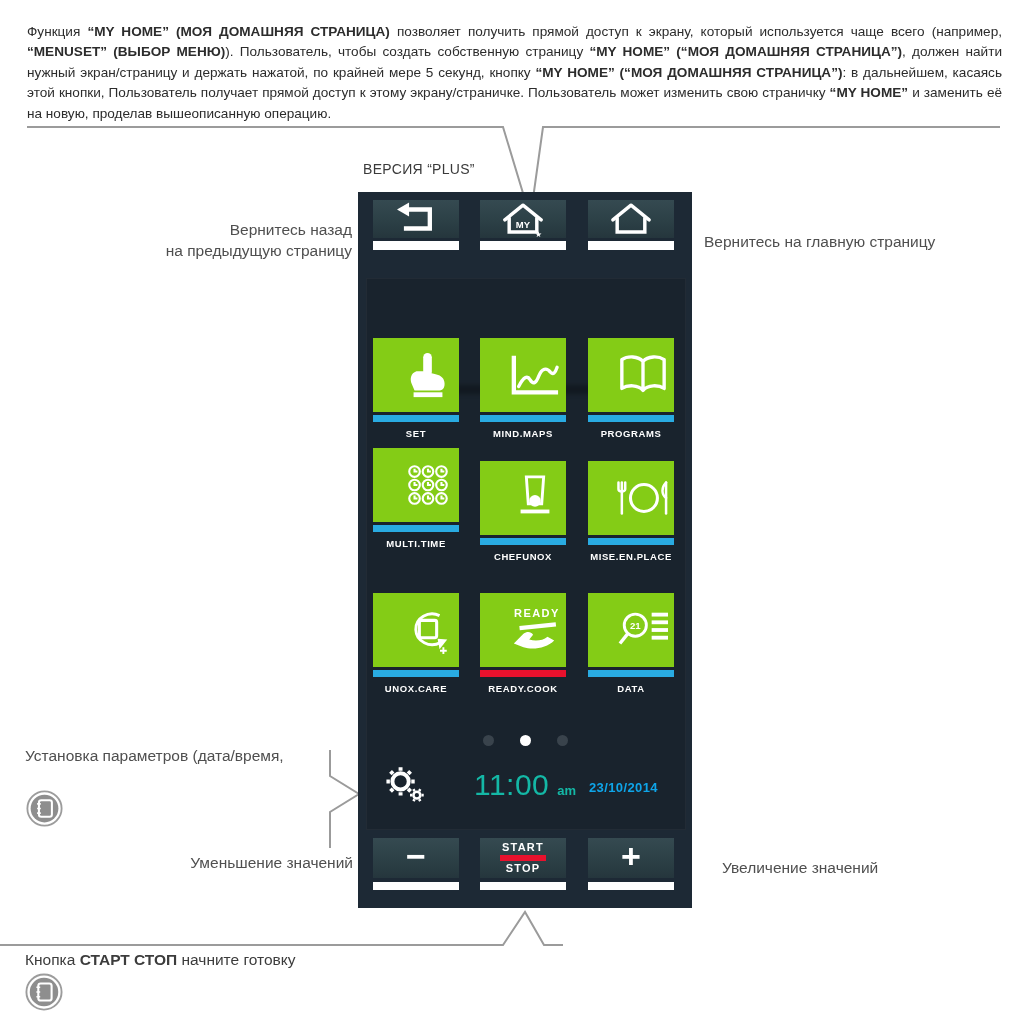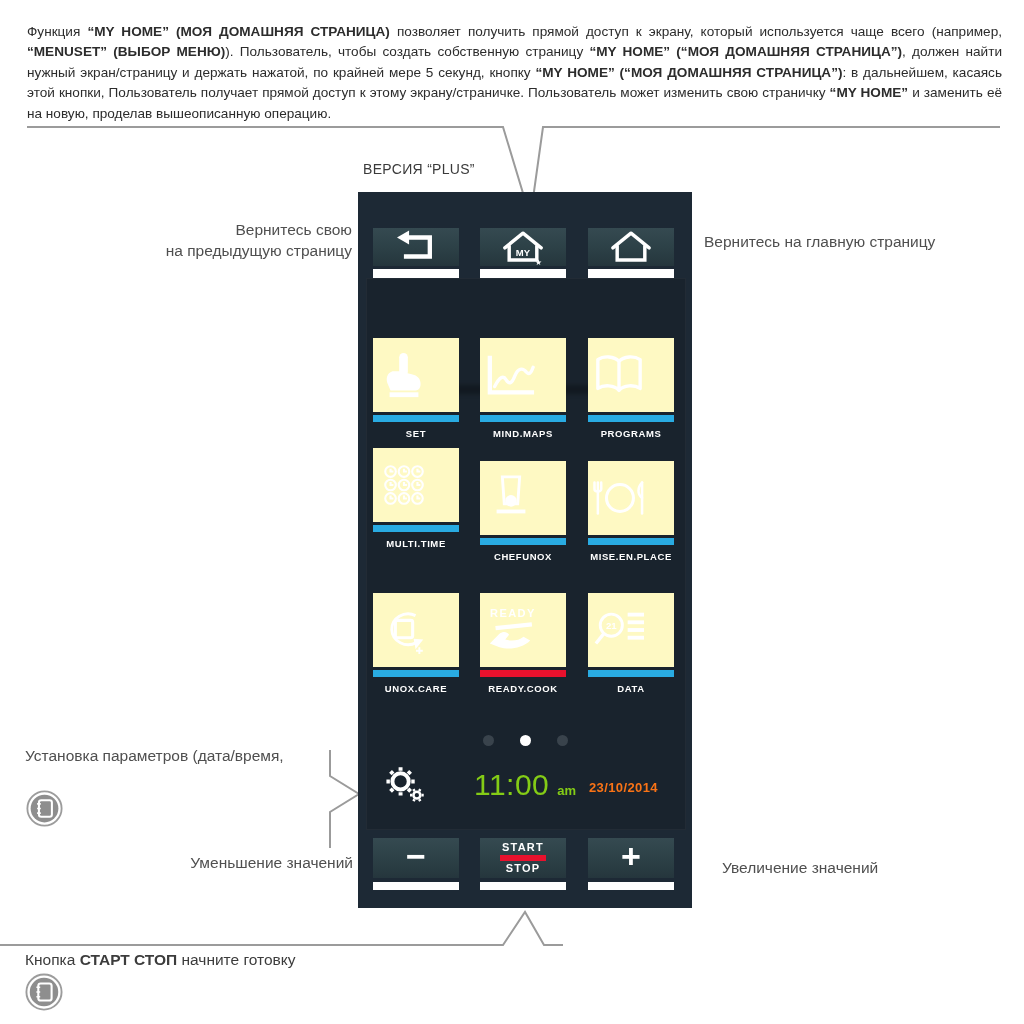--- a/index.html
+++ b/index.html
@@ -25,45 +25,45 @@
                  background:rgba(0,0,0,0.28);filter:blur(2px);border-radius:4px;}
 
   .nav-cell,.ctrl-cell{position:absolute;width:86px;}
   .btn-face{width:86px;height:38px;display:flex;align-items:center;justify-content:center;
             background:linear-gradient(180deg,#354a51 0%,#2c4046 55%,#25363d 100%);}
   .ctrl-cell .btn-face{height:40px;}
   .btn-face svg{width:58px;height:38px;}
   .btn-bar{width:86px;height:9px;margin-top:3px;background:#fff;}
   .ctrl-cell .btn-bar{height:8px;margin-top:4px;}
   .c0{left:15px;} .c1{left:122px;} .c2{left:230px;}
-  .nav-cell{top:36px;} .ctrl-cell{top:646px;}
+  .nav-cell{top:8px;} .ctrl-cell{top:646px;}
 
   .sign{color:#fff;font-size:34px;font-weight:700;line-height:34px;margin-top:-4px;}
   .startstop{display:flex;flex-direction:column;align-items:center;justify-content:center;gap:2px;}
   .ss-label{color:#fff;font-size:11px;font-weight:700;letter-spacing:1.2px;line-height:11px;}
   .ss-red{width:46px;height:6px;background:#e8112d;}
 
   .grid-cell{position:absolute;width:86px;}
-  .tile{width:86px;height:74px;display:flex;align-items:center;justify-content:flex-start;
-        background:#fef9c3;}
+  .tile{width:86px;height:74px;display:flex;align-items:center;justify-content:flex-end;
+        background:#84cc16;}
   .tile svg{width:62px;height:50px;}
   .tile-bar{width:86px;height:7px;margin-top:3px;}
   .tile-label{margin-top:6px;text-align:center;font-size:9.5px;font-weight:700;color:#fff;
               letter-spacing:.6px;white-space:nowrap;}
 
   .dots{position:absolute;left:0;top:543px;width:100%;display:flex;justify-content:center;
         gap:26px;}
   .dot{width:11px;height:11px;border-radius:50%;background:#39434c;}
   .dot.active{background:#fff;}
 
   .gear-wrap{position:absolute;left:26px;top:574px;}
-  .time-row{position:absolute;left:0;top:576px;width:100%;text-align:center;color:#84cc16;}
+  .time-row{position:absolute;left:0;top:576px;width:100%;text-align:center;color:#14b8a6;}
   .time-big{font-size:30px;letter-spacing:.5px;}
   .meridiem{font-size:13px;font-weight:700;margin-left:8px;}
-  .date{position:absolute;right:34px;top:588px;color:#f97316;font-size:13px;font-weight:700;
+  .date{position:absolute;right:34px;top:588px;color:#0ea5e9;font-size:13px;font-weight:700;
         letter-spacing:.4px;}
 
   
   .ann{position:absolute;color:#4f4f4f;font-size:15.5px;line-height:20.5px;}
   .ann-right{text-align:right;}
   .circle-icon{position:absolute;}
 
   .footer-text{position:absolute;left:25px;top:951px;font-size:15.5px;color:#3c3c3c;}
 </style>
 </head>
@@ -282,21 +282,21 @@
     </div>
     <div class="ctrl-cell c2">
       <div class="btn-face">
           <span class="sign">+</span>
         </div>
       <div class="btn-bar"></div>
     </div>
   </div>
 
   <div class="ann ann-right" style="left:100px;top:220px;width:252px;">
-    <div>Вернитесь свою</div>
+    <div>Вернитесь назад</div>
     <div>на предыдущую страницу</div>
   </div>
 
   <div class="ann" style="left:704px;top:232px;">Вернитесь на главную страницу</div>
 
   <div class="ann" style="left:25px;top:746px;">
     <div>Установка параметров (дата/время,</div>
   </div>
   <div class="circle-icon" style="left:26px;top:790px;">
     <svg viewBox="0 0 40 40" width="37" height="37">

